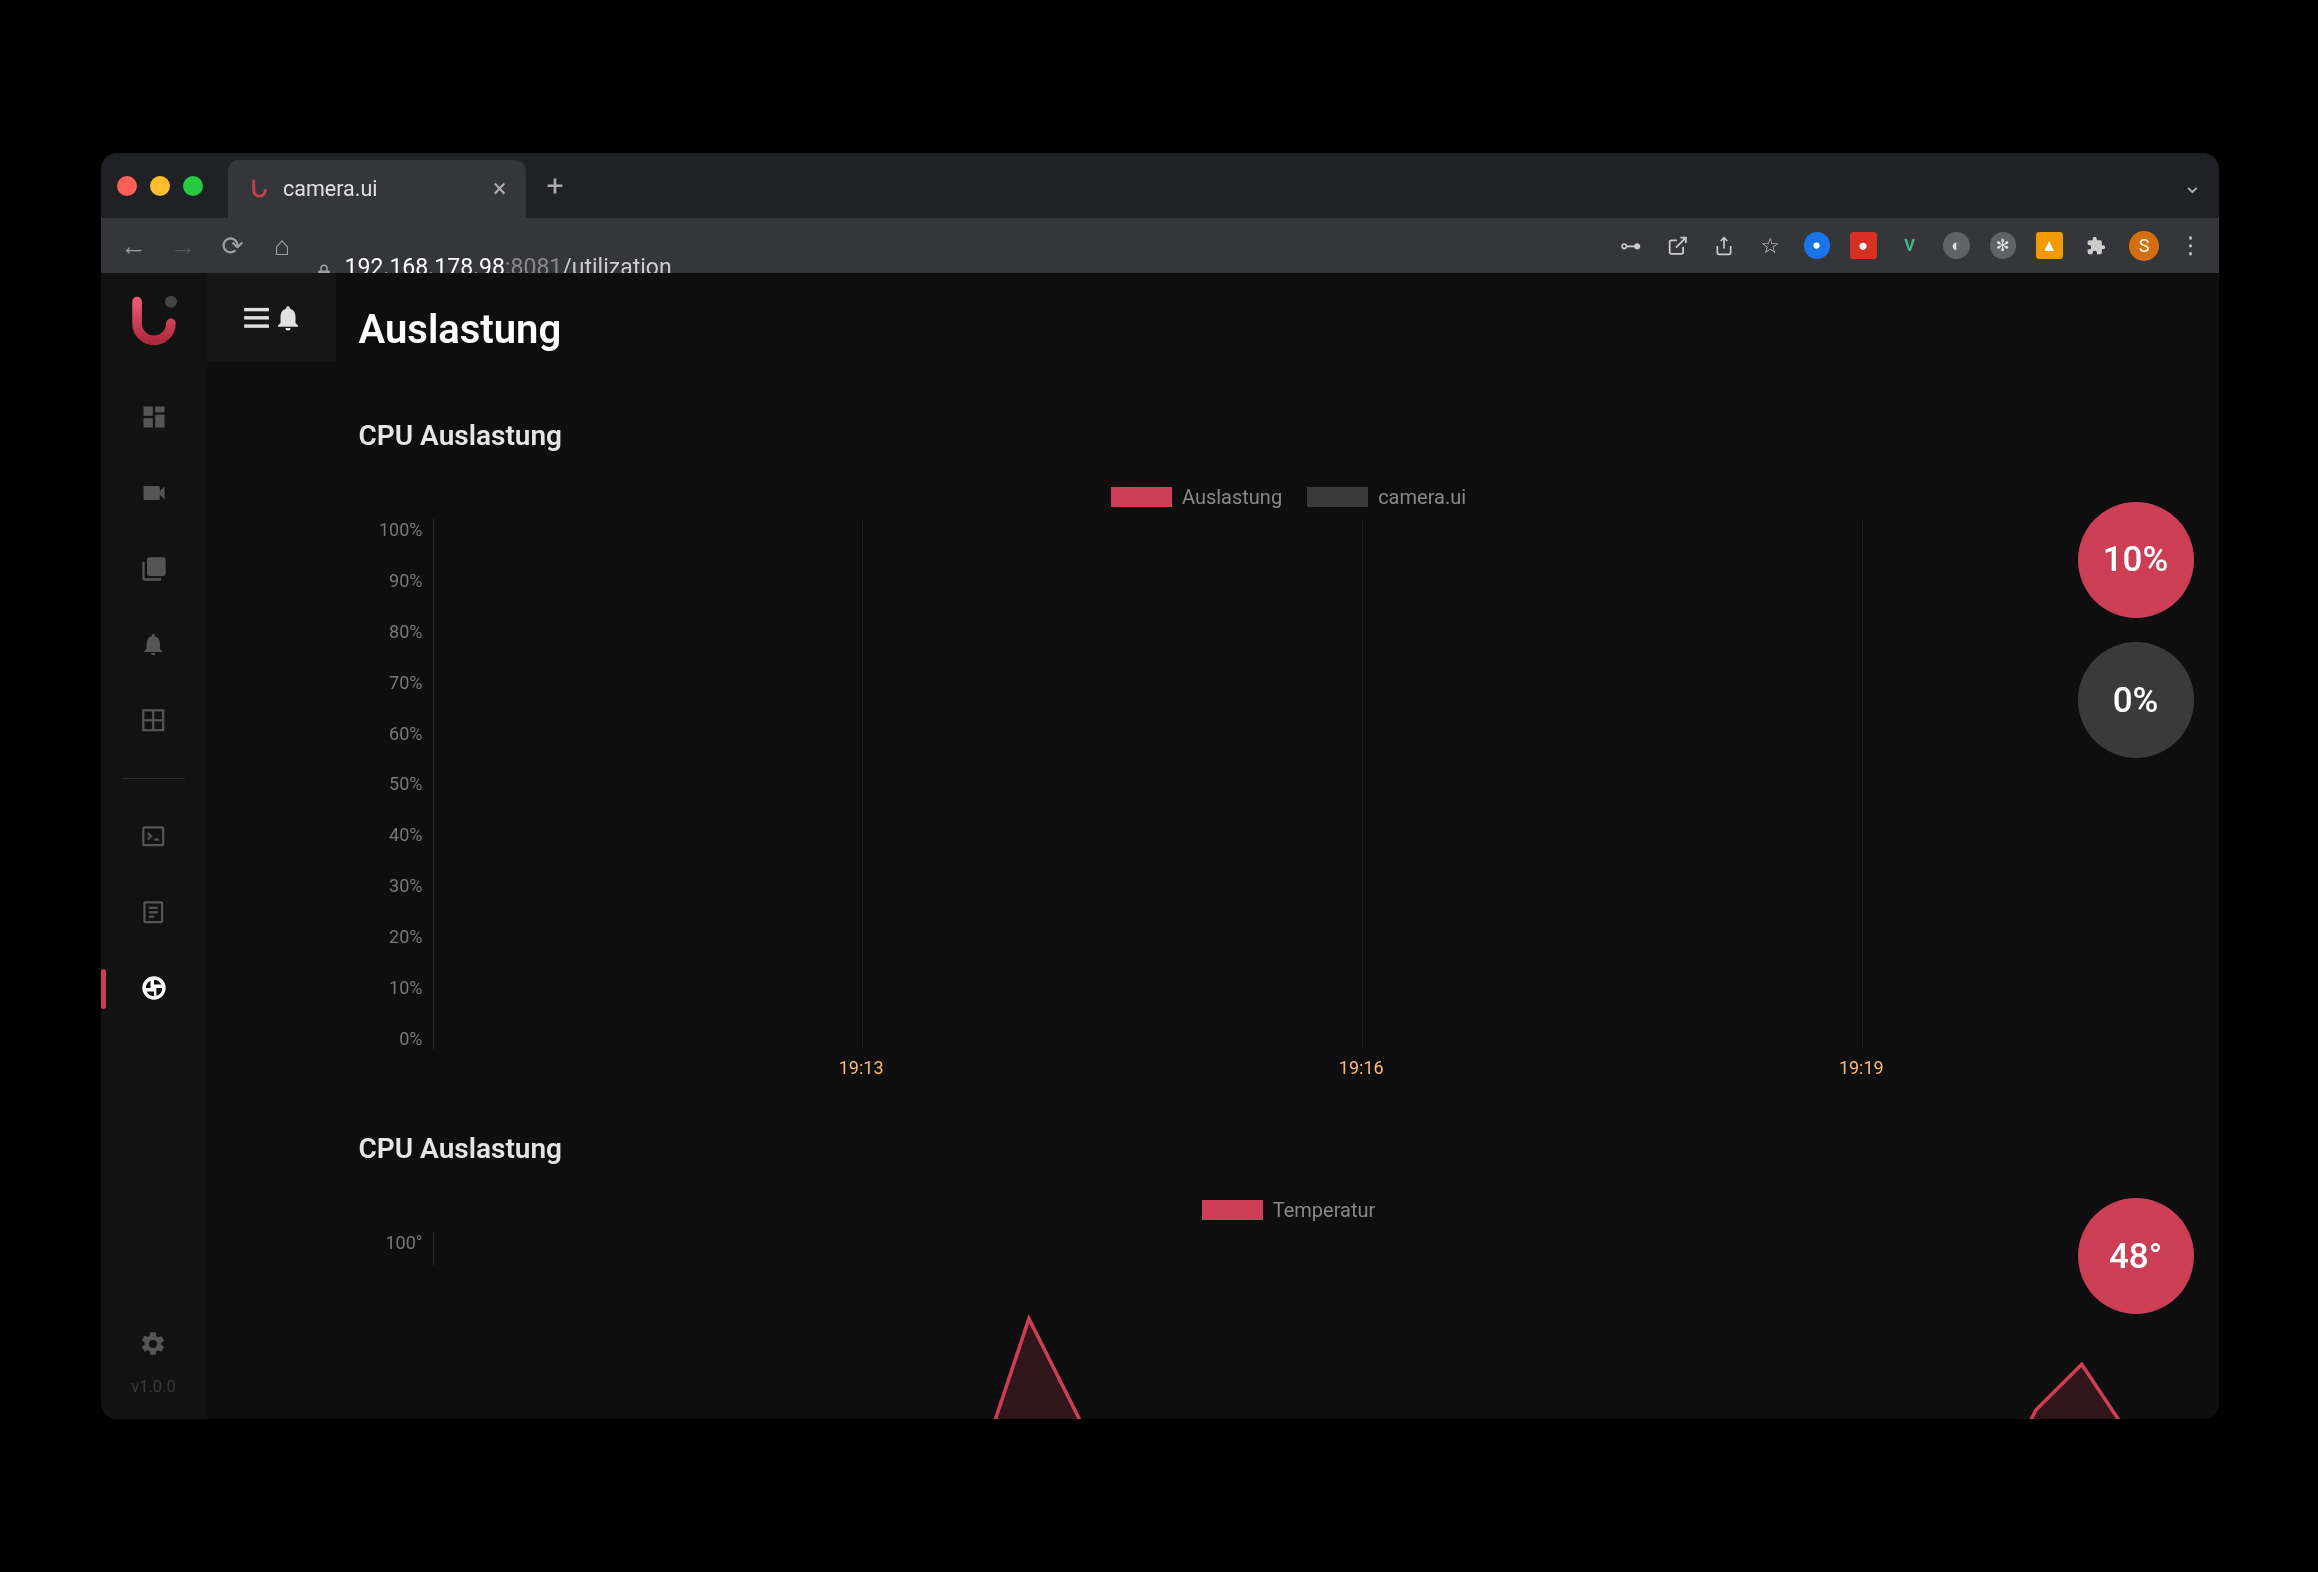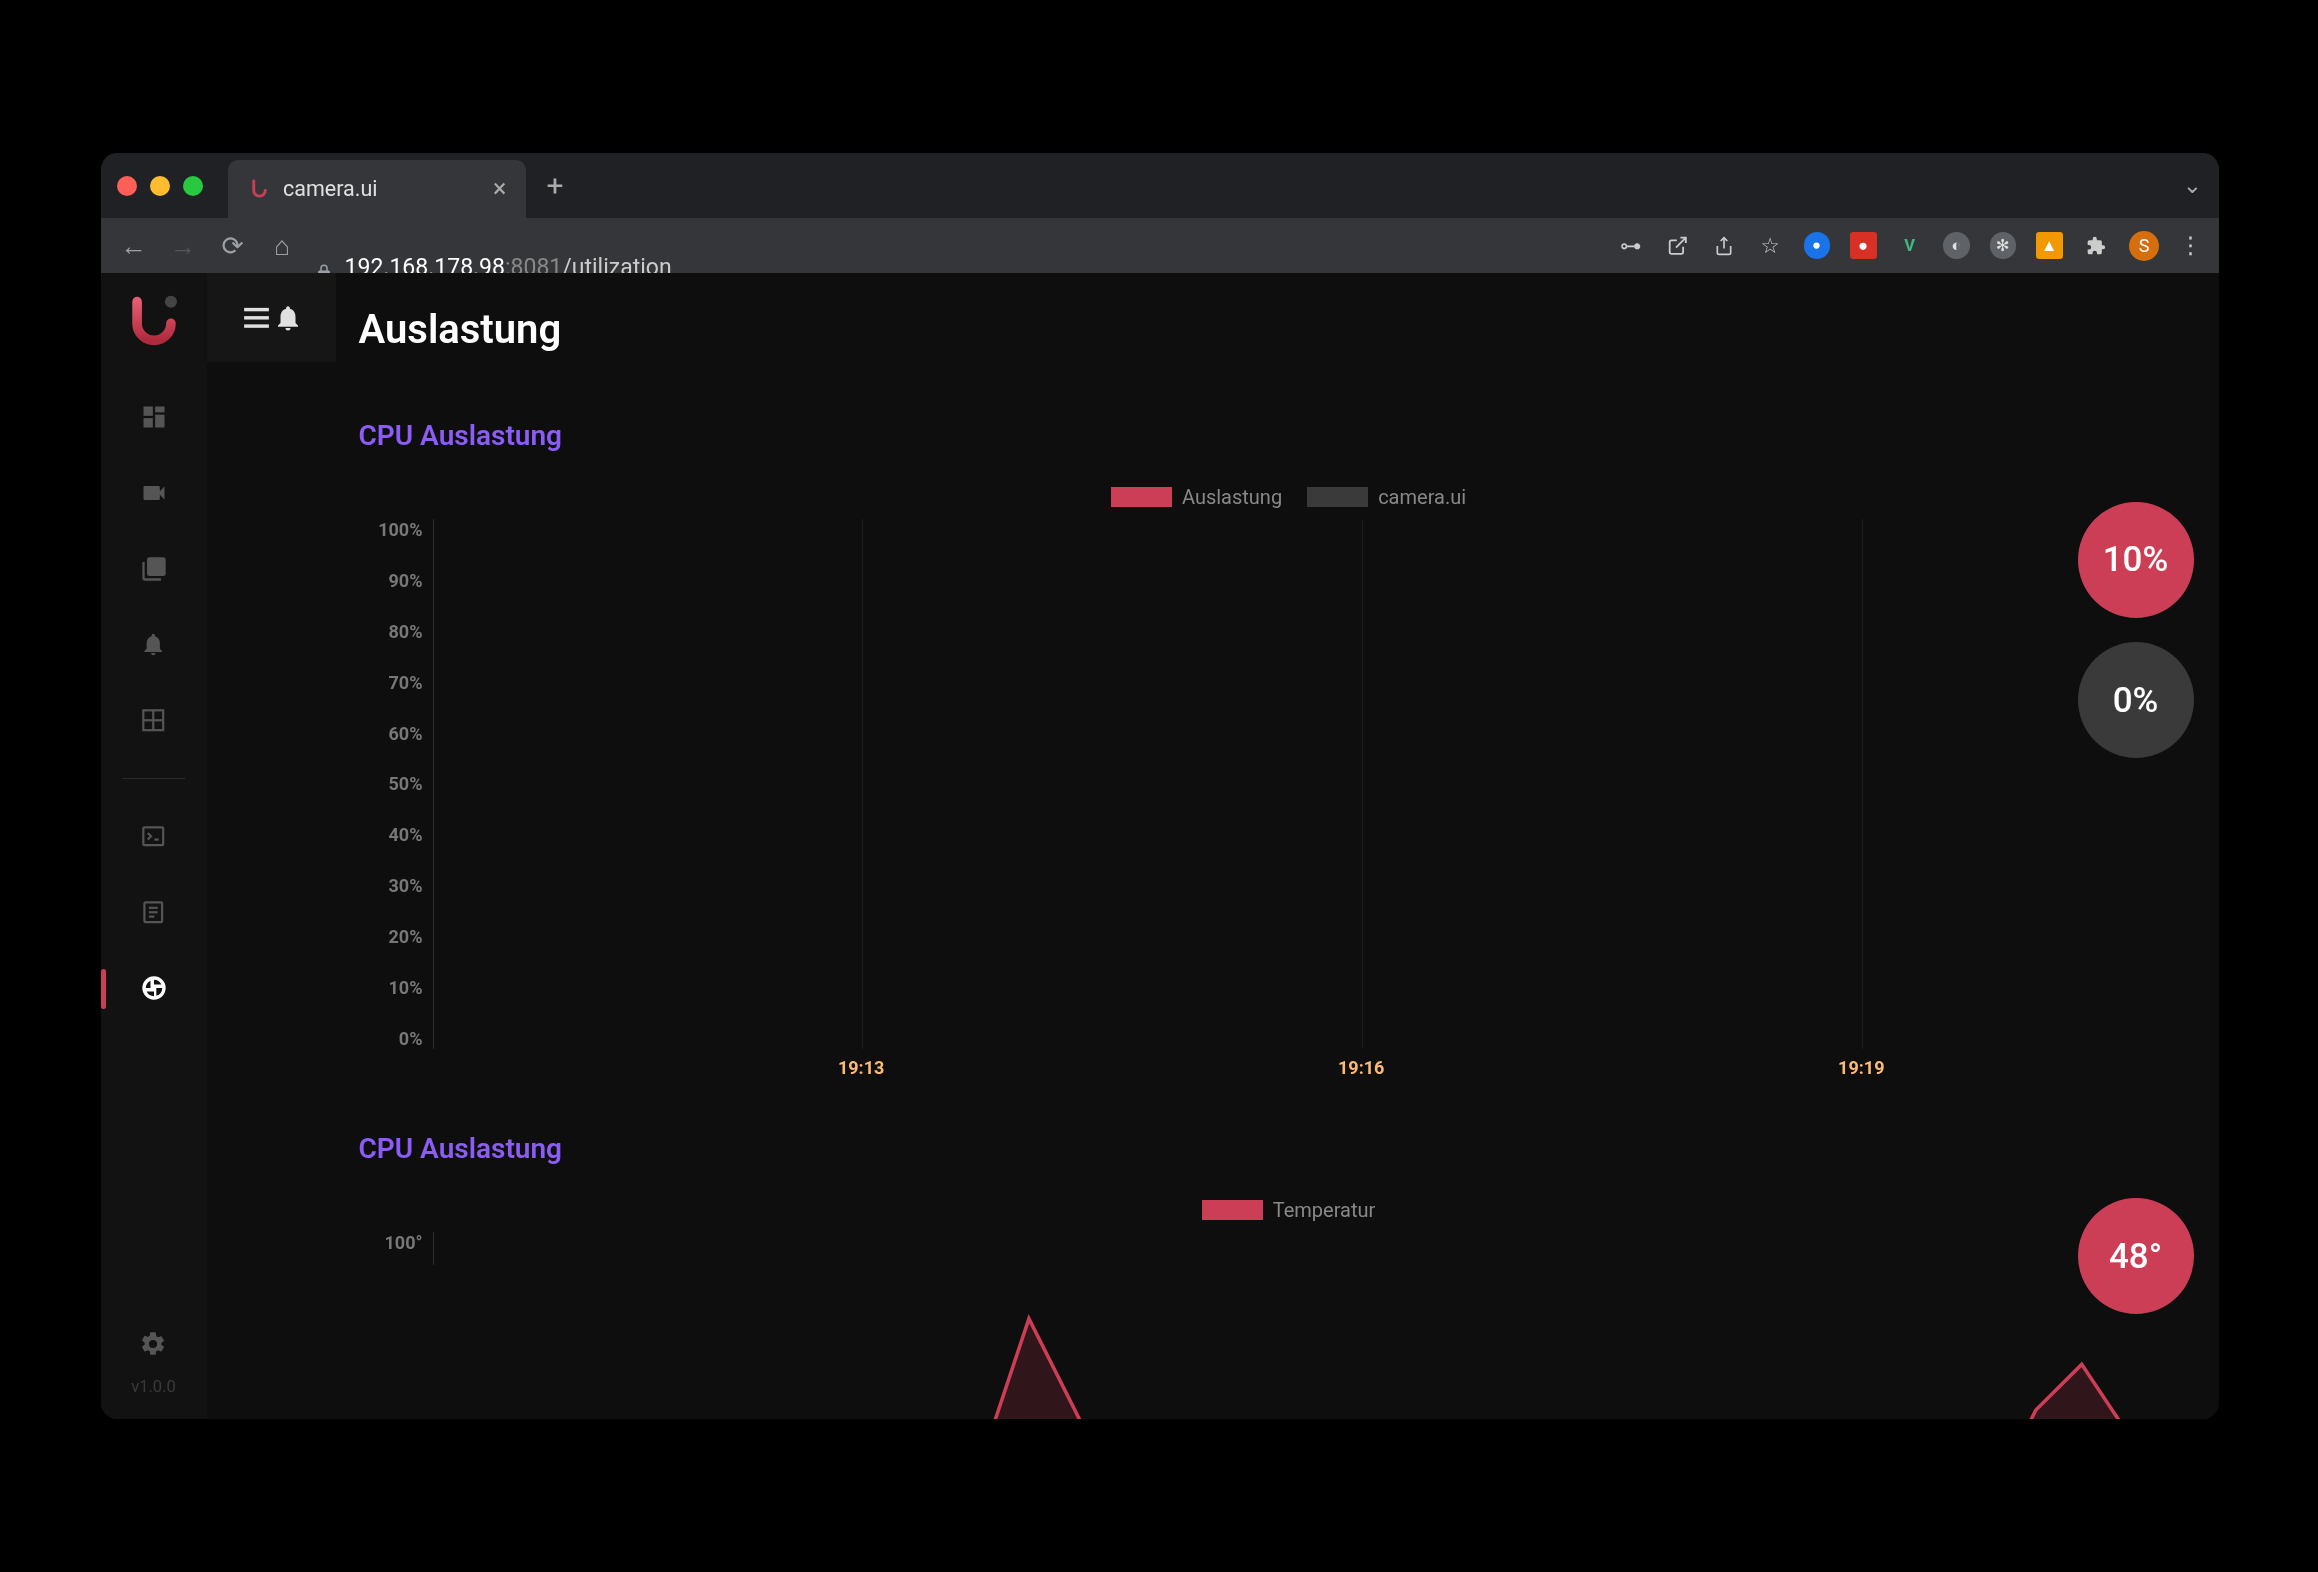--- a/index.html
+++ b/index.html
@@ -86,28 +86,28 @@
   .side-divider { width:60%; height:0.8px; background:#2a2a2a; margin:41px 0;}
   .side-bottom { margin-top:auto; display:flex; flex-direction:column; align-items:center; gap:16.5px; padding-bottom:23px;}
   .version { color:#3a3a3a; font-size:16.5px; }
 
   .main { flex:1; display:flex; flex-direction:row; background:#0e0e0e; overflow:hidden;}
   .topbar { height:89px; background:#161616; display:flex; align-items:center; padding:0 33px; }
   .hamburger { color:#e0e0e0; font-size:33px; }
   .bell-wrap { margin-left:auto; color:#e0e0e0; font-size:28px;}
   .content { flex:1; padding: 33px 0 0 0; overflow:hidden;}
   .page-title { font-size:40px; font-weight:600; color:#fff; padding-left:23px; margin-bottom:66px;}
-  .section-title { font-size:28px; font-weight:600; color:#8b5cf6; padding-left:23px; margin-bottom:33px;}
+  .section-title { font-size:28px; font-weight:600; color:#e5e5e5; padding-left:23px; margin-bottom:33px;}
   .chart-block { position:relative; padding-left:23px; margin-bottom:50px;}
   .legend { display:flex; justify-content:center; gap:25px; font-size:20px; color:#888; margin-bottom:10px;}
   .legend-item { display:flex; align-items:center; gap:10px;}
   .swatch { width:61px; height:20px; }
   .sw-red { background:#cc3e55; }
   .sw-gray { background:#3a3a3a; }
-  .chart-area { position:relative; height:563px; display:flex;font-weight:bold;}
+  .chart-area { position:relative; height:563px; display:flex;}
   .y-axis { width:74px; display:flex; flex-direction:column; justify-content:space-between; align-items:flex-end; font-size:18px; color:#777; padding-right:10px; height:530px;}
   .plot { flex:1; position:relative; height:530px; border-left:0.8px solid #2a2a2a;}
   .grid-v { position:absolute; top:0; bottom:0; width:0.8px; background:#1e1e1e;}
   .x-axis { position:absolute; left:74px; right:0; top:538px; height:25px;}
   .x-tick { position:absolute; font-size:18px; color:#fdba74; transform:translateX(-50%);}
   .line-path { position:absolute; left:0; right:0; top:0; bottom:0;}
   .badge {
     position:absolute; right:25px; width:116px; height:116px; border-radius:50%;
     display:flex; align-items:center; justify-content:center;
     font-size:35px; font-weight:500; color:#fff;

